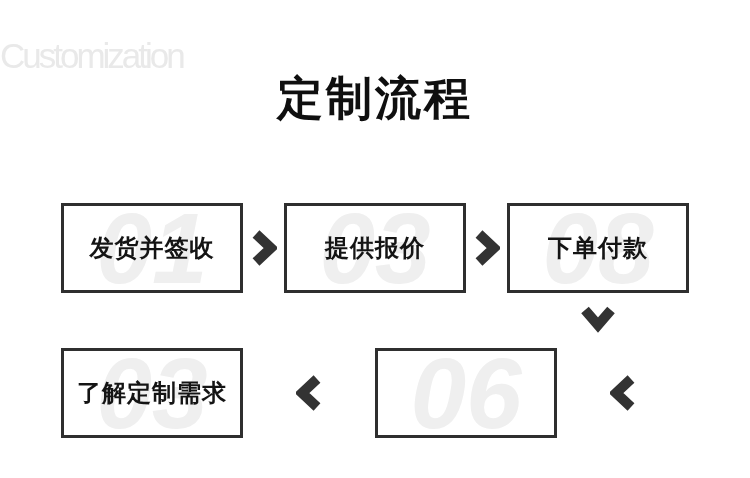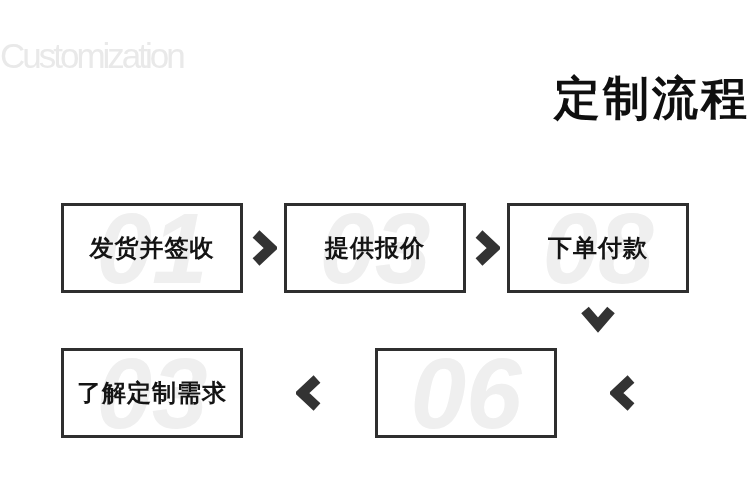--- a/index.html
+++ b/index.html
@@ -22,21 +22,21 @@
     letter-spacing: -3px;
     line-height: 1;
     color: #e9e9e9;
     z-index: 1;
     white-space: nowrap;
   }
   .title {
     position: absolute;
     top: 75px; left: 0; width: 100%;
     margin: 0;
-    text-align: right;
+    text-align: center;
     font-size: 46px;
     font-weight: bold;
     letter-spacing: 3px;
     line-height: 1;
     color: #0f0f0f;
     z-index: 2;
     white-space: nowrap;
   }
   
   .flow { position: absolute; left: 61px; top: 203px; width: 628px; }

